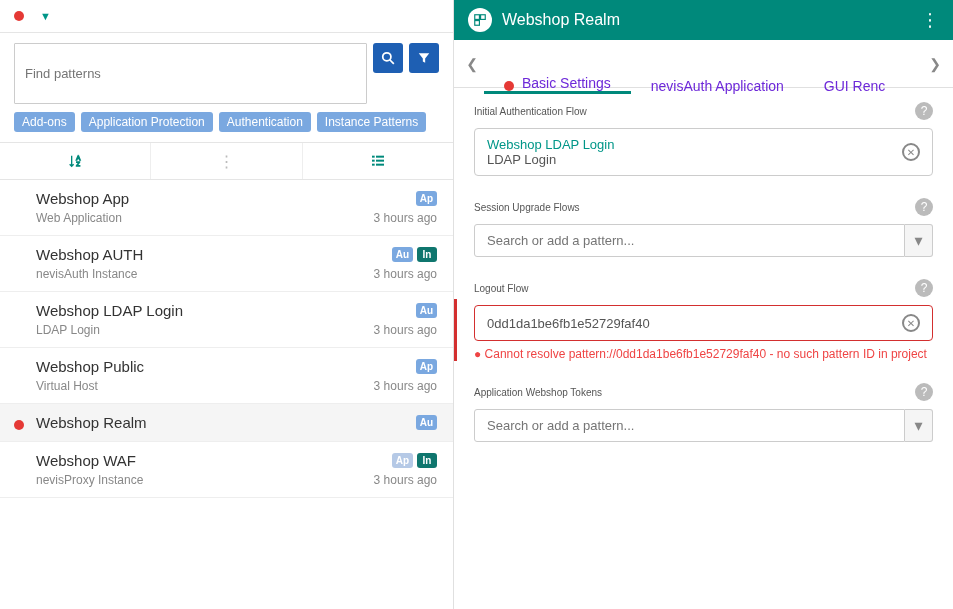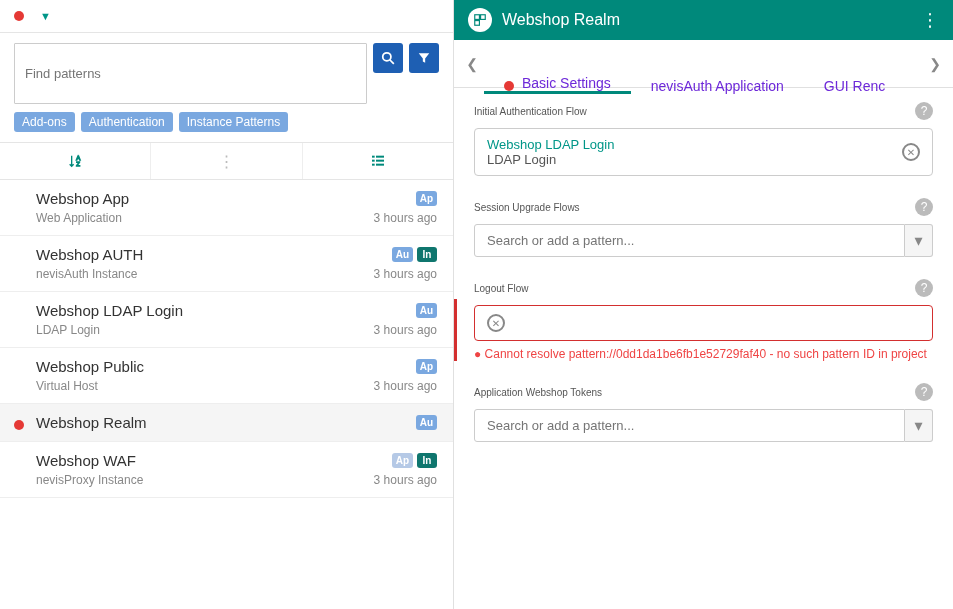--- a/index.html
+++ b/index.html
@@ -98,20 +98,21 @@
         </svg>
     </div>
     <div class="sq-btn filter">
       <svg width="14" height="14" viewBox="0 0 24 24" fill="#fff">
           <path d="M3 4h18l-7 9v7l-4-2v-5z"></path>
         </svg>
     </div>
   </div>
   <div class="chips" id="chips">
       <span class="chip">Add-ons</span>
+      <span class="chip">Application Protection</span>
       <span class="chip">Authentication</span>
       <span class="chip">Instance Patterns</span>
     </div>
   <div class="toolbar">
     <div class="tool-cell">
       <svg width="16" height="16" viewBox="0 0 24 24" fill="none" stroke="currentColor" stroke-width="2">
           <path d="M7 4v16M4 17l3 3 3-3"></path>
           <text x="14" y="10" font-size="9" fill="currentColor">A</text>
           <text x="14" y="20" font-size="9" fill="currentColor">Z</text>
         </svg>
@@ -255,20 +256,21 @@
         <div class="combo-btn">▾</div>
       </div>
     </div>
 
     <div class="section err">
       <div class="sec-head">
         <span class="sec-title">Logout Flow</span>
         <span class="help">?</span>
       </div>
       <div class="box err">
+        <div class="box-text">0dd1da1be6fb1e52729faf40</div>
         <div class="rm">✕</div>
       </div>
       <div class="err-msg">Cannot resolve pattern://0dd1da1be6fb1e52729faf40 - no such pattern ID in project</div>
     </div>
 
     <div class="section">
       <div class="sec-head">
         <span class="sec-title">Application Webshop Tokens</span>
         <span class="help">?</span>
       </div>

